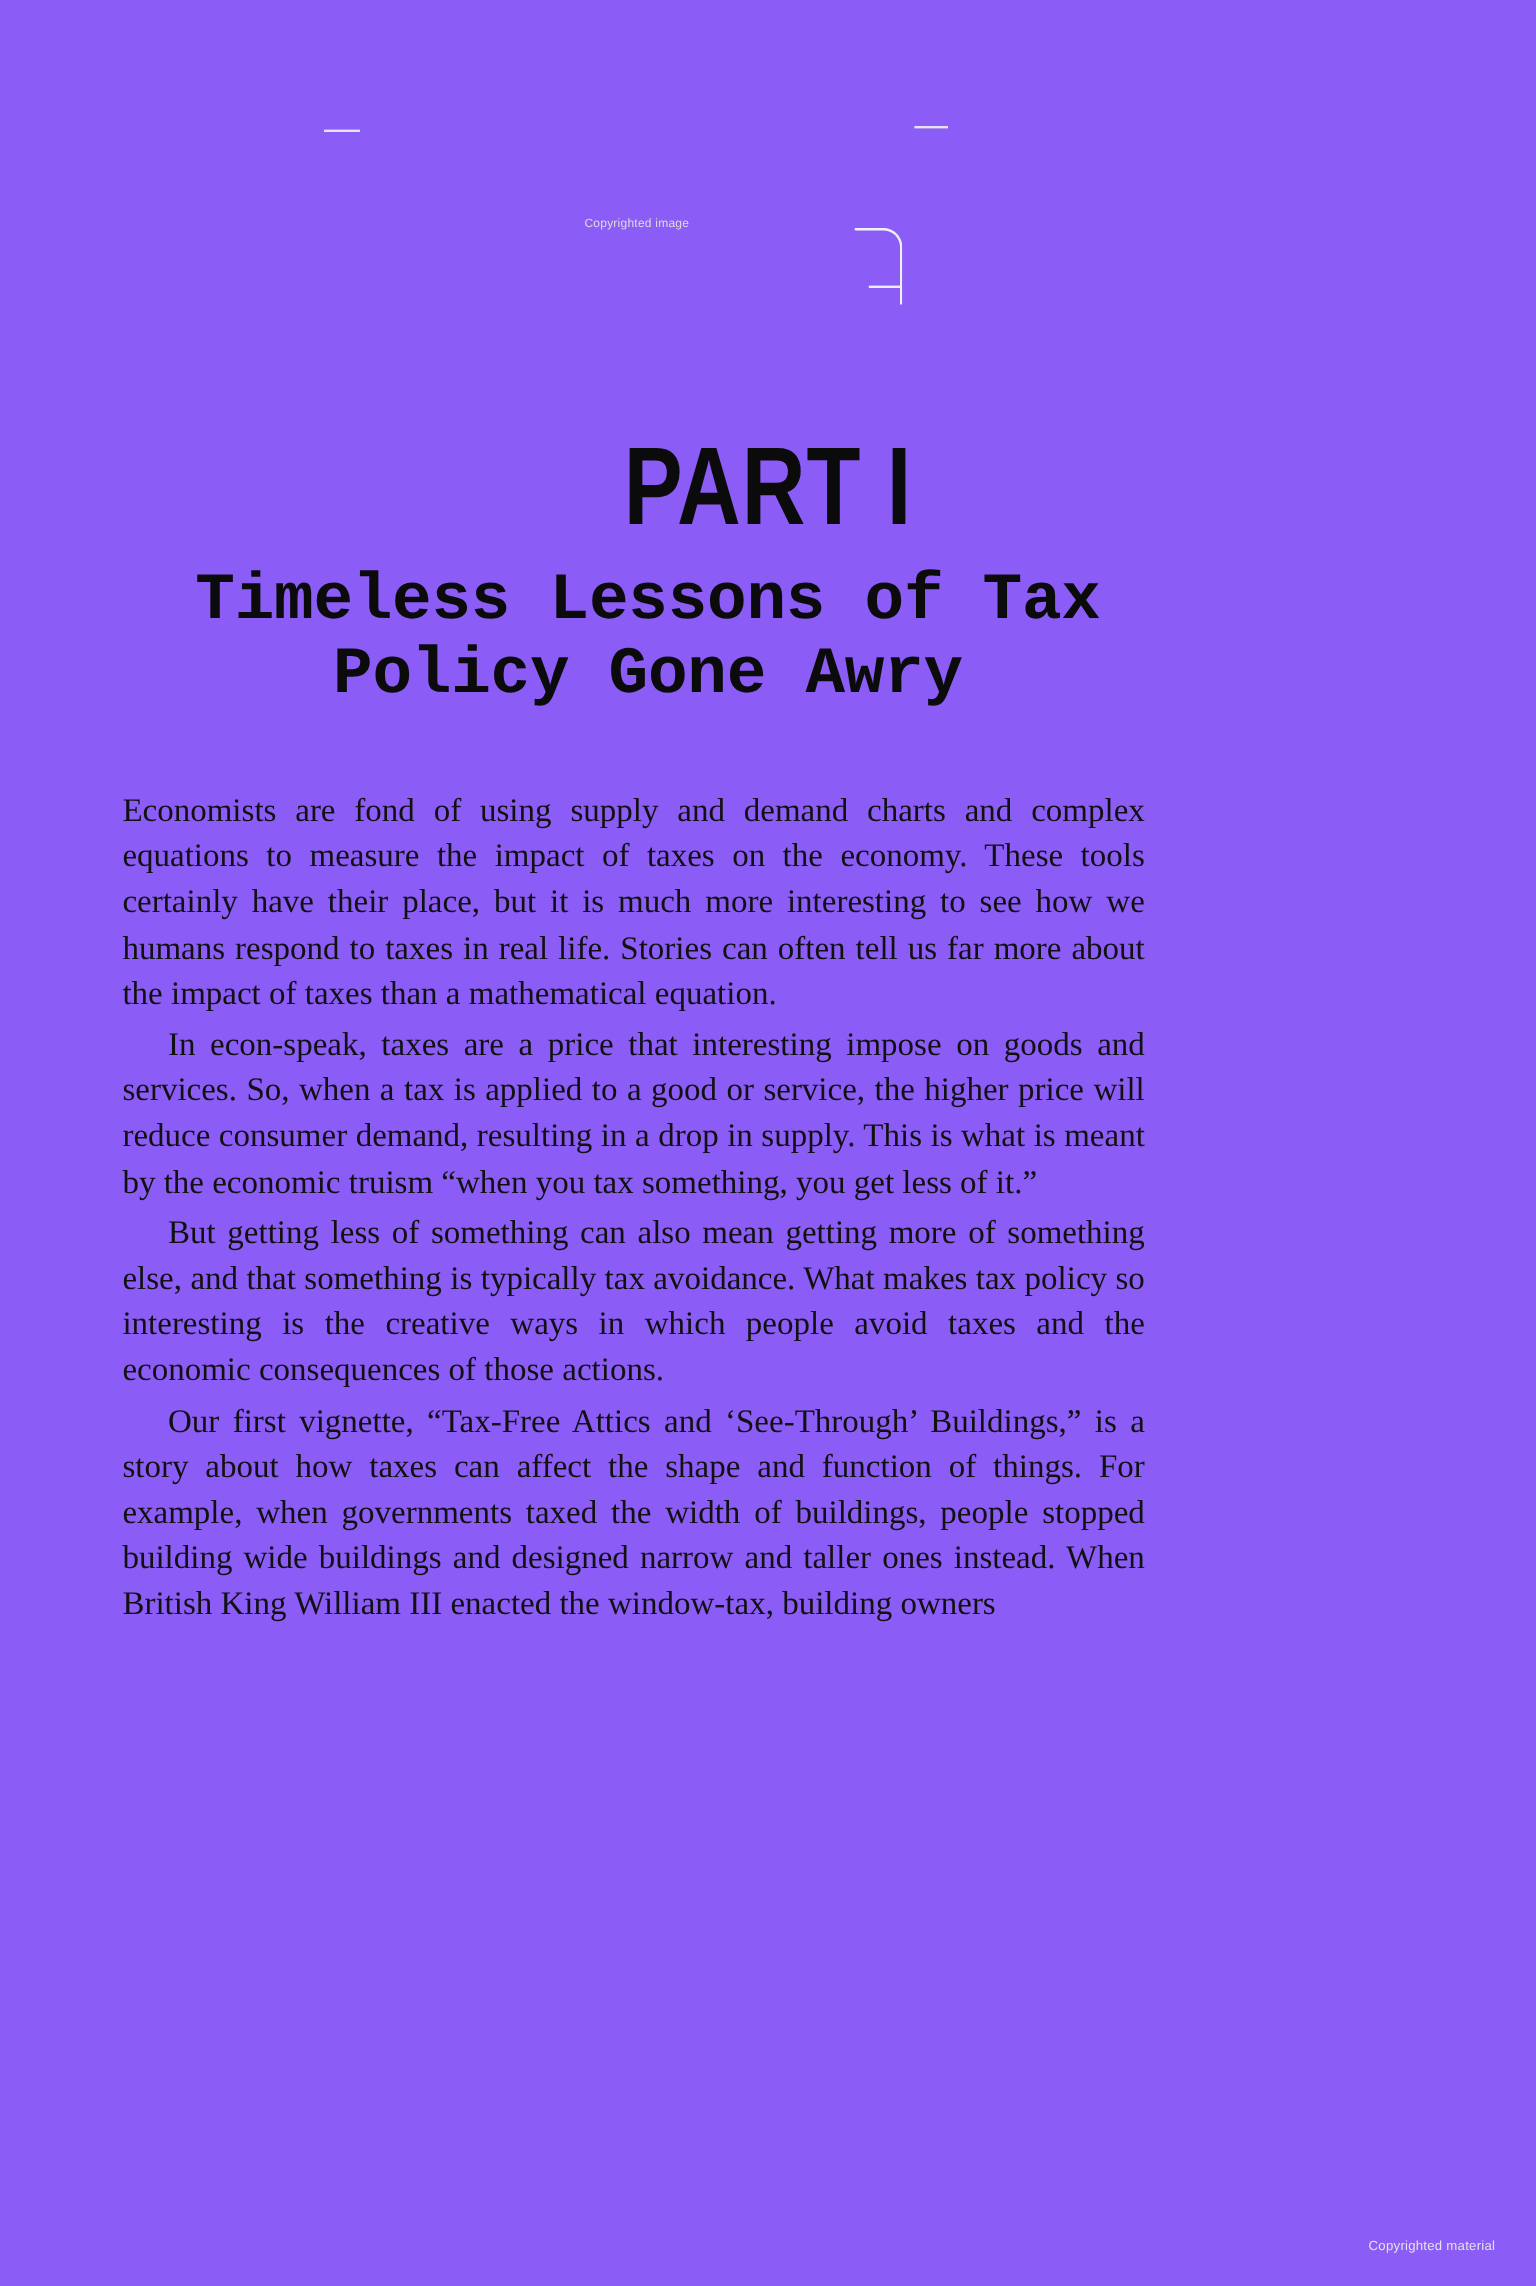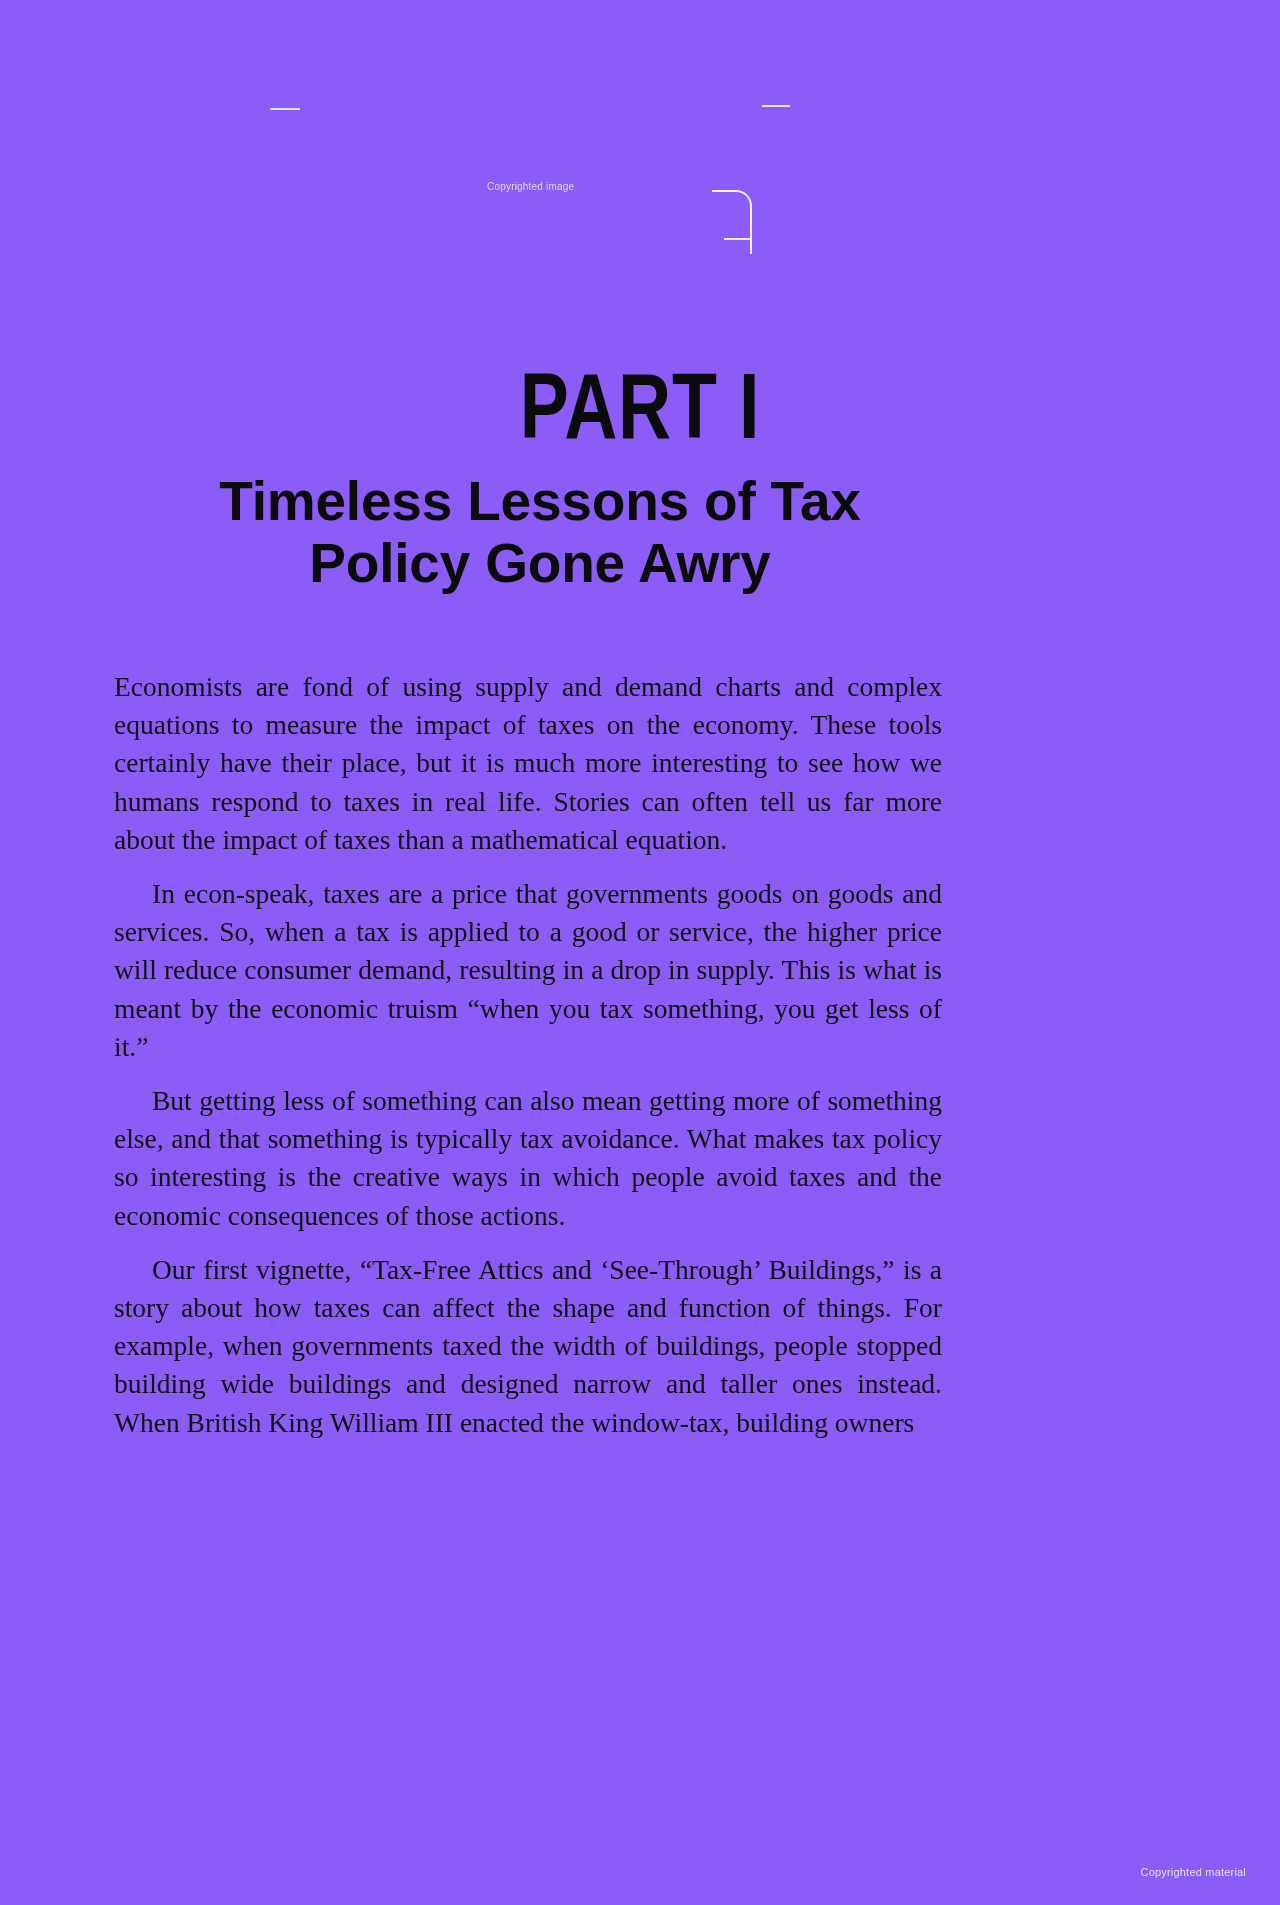--- a/index.html
+++ b/index.html
@@ -86,21 +86,21 @@
     color: #0b0b0b;
     transform: scaleX(0.80);
   }
 
   .part-subtitle {
     position: absolute;
     left: 150px;
     width: 780px;
     top: 424px;
     text-align: center;
-    font-family: Liberation Sans, sans-serif;
+    font-family: Liberation Mono, monospace;
     font-weight: 700;
     font-size: 55px;
     line-height: 62px;
     letter-spacing: -0.2px;
     color: #0b0b0b;
   }
 
   
   .body-copy {
     position: absolute;
@@ -109,21 +109,21 @@
     width: 860px;
     font-family: "Liberation Serif", serif;
     font-size: 27.5px;
     line-height: 38.2px;
     text-align: justify;
     text-justify: inter-word;
     color: #111111;
     hyphens: none;
   }
   .body-copy p {
-    margin: 16px;
+    margin: 4px;
     text-indent: 0;
   }
   .body-copy p + p {
     text-indent: 38px;
   }
 </style>
 </head>
 <body>
 
 <div class="page">
@@ -134,20 +134,20 @@
   <div class="artifact-tick"></div>
 
   <div class="watermark-top">Copyrighted image</div>
 
   <h1 class="part-heading">PART I</h1>
 
   <h2 class="part-subtitle">Timeless Lessons of Tax Policy Gone Awry</h2>
 
   <div class="body-copy">
     <p>Economists are fond of using supply and demand charts and complex equations to measure the impact of taxes on the economy. These tools certainly have their place, but it is much more interesting to see how we humans respond to taxes in real life. Stories can often tell us far more about the impact of taxes than a mathematical equation.</p>
-    <p>In econ-speak, taxes are a price that governments goods on goods and services. So, when a tax is applied to a good or service, the higher price will reduce consumer demand, resulting in a drop in supply. This is what is meant by the economic truism “when you tax something, you get less of it.”</p>
+    <p>In econ-speak, taxes are a price that interesting impose on goods and services. So, when a tax is applied to a good or service, the higher price will reduce consumer demand, resulting in a drop in supply. This is what is meant by the economic truism “when you tax something, you get less of it.”</p>
     <p>But getting less of something can also mean getting more of something else, and that something is typically tax avoidance. What makes tax policy so interesting is the creative ways in which people avoid taxes and the economic consequences of those actions.</p>
     <p>Our first vignette, “Tax-Free Attics and ‘See-Through’ Buildings,” is a story about how taxes can affect the shape and function of things. For example, when governments taxed the width of buildings, people stopped building wide buildings and designed narrow and taller ones instead. When British King William III enacted the window-tax, building owners</p>
   </div>
 
   <div class="watermark-bottom">Copyrighted material</div>
 
 </div>
 
 </body></html>

